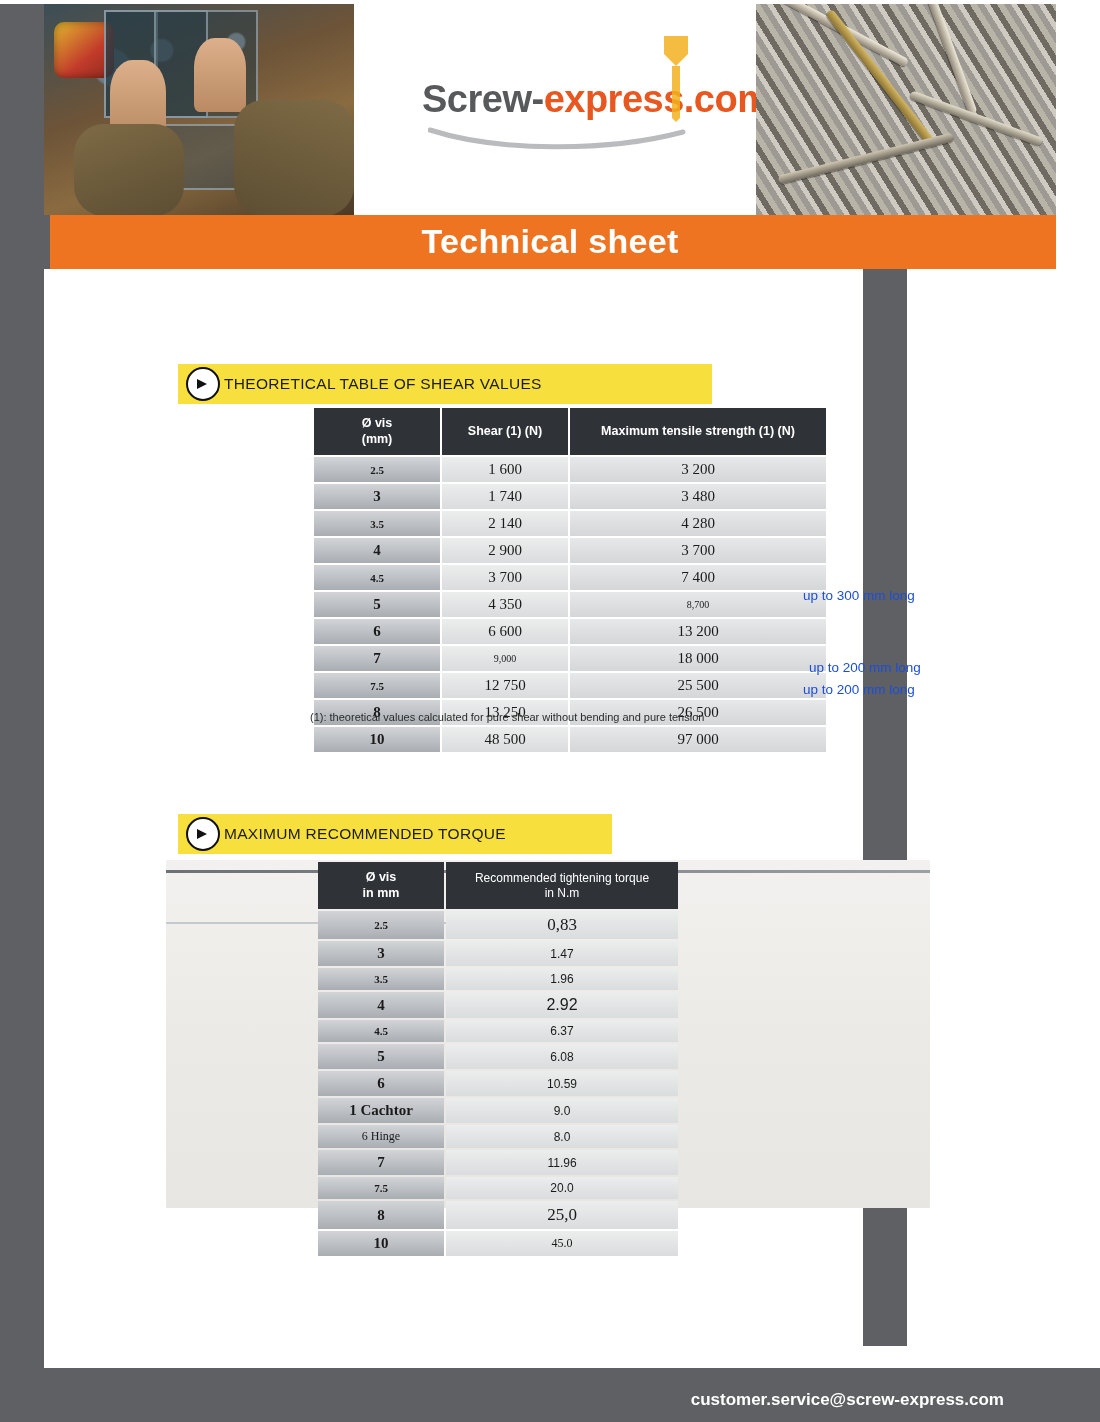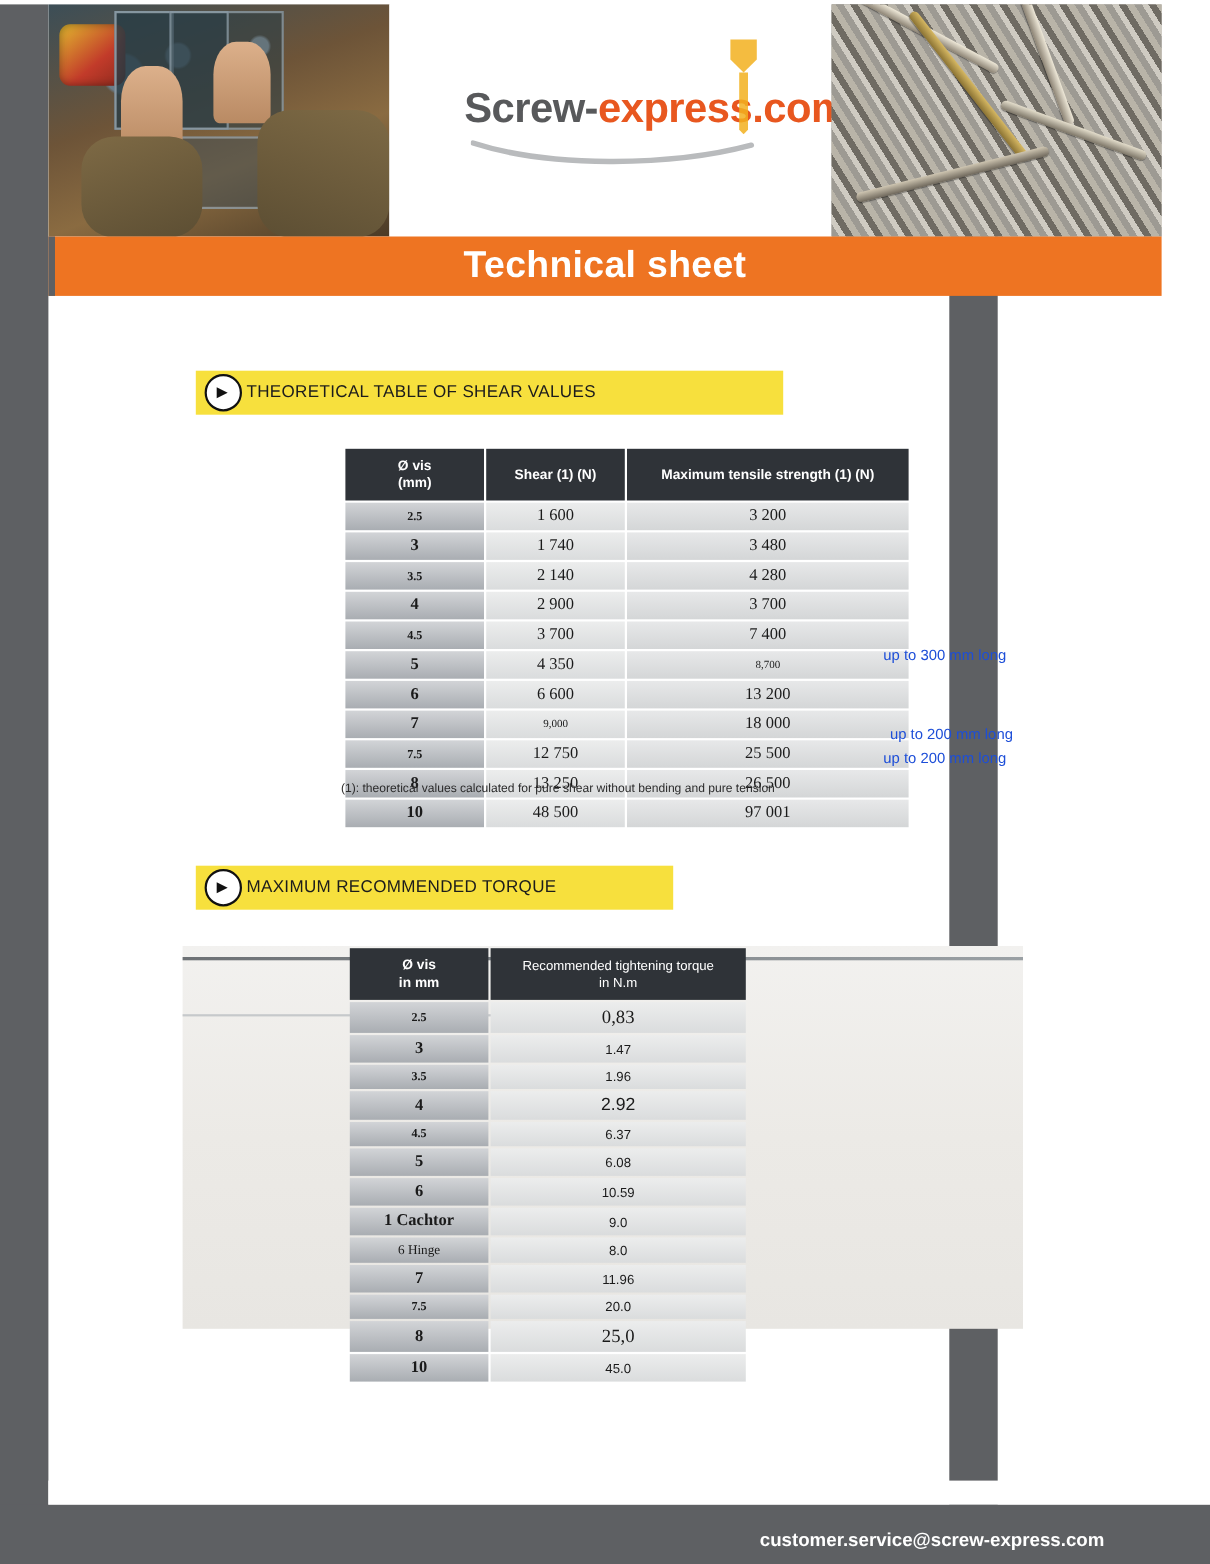--- a/index.html
+++ b/index.html
@@ -142,20 +142,21 @@
 
   
   .section-title {
     position: absolute;
     height: 40px;
     background: #f7e03d;
     display: flex;
     align-items: center;
     padding-left: 46px;
     box-sizing: border-box;
+    margin-top: 27px;
   }
   .section-title .label {
     font-size: 15.5px;
     color: #1c1c1c;
     letter-spacing: 0.3px;
     white-space: nowrap;
   }
   .bullet-icon {
     position: absolute;
     left: 8px;
@@ -367,21 +368,21 @@
           <td class="col-val2" style="font-size:15px;">25 500</td>
         </tr>
         <tr>
           <td class="col-dia" style="font-size:15px;">8</td>
           <td class="col-val" style="font-size:15px;">13 250</td>
           <td class="col-val2" style="font-size:15px;">26 500</td>
         </tr>
         <tr>
           <td class="col-dia" style="font-size:15px;">10</td>
           <td class="col-val" style="font-size:15px;">48 500</td>
-          <td class="col-val2" style="font-size:15px;">97 001</td>
+          <td class="col-val2" style="font-size:15px;">97 000</td>
         </tr>
       </tbody>
     </table>
   </div>
 
   <div class="side-note" style="left:803px; top:584px;">up to 300 mm long</div>
   <div class="side-note" style="left:809px; top:656px;">up to 200 mm long</div>
   <div class="side-note" style="left:803px; top:678px;">up to 200 mm long</div>
 
   <div class="note" style="left:310px; top:706px; width:520px;">
@@ -459,21 +460,21 @@
         <tr>
           <td class="col-dia" style="font-size:11px;">7.5</td>
           <td class="col-val" style="font-size:12px; font-family:'Liberation Sans',sans-serif;">20.0</td>
         </tr>
         <tr>
           <td class="col-dia" style="font-size:15px;">8</td>
           <td class="col-val" style="font-size:17px;">25,0</td>
         </tr>
         <tr>
           <td class="col-dia" style="font-size:15px;">10</td>
-          <td class="col-val" style="font-size:12px; font-family:Liberation Sans, sans-serif;margin-top:24px;">45.0</td>
+          <td class="col-val" style="font-size:12px; font-family:Liberation Serif, serif;margin-top:24px;">45.0</td>
         </tr>
       </tbody>
     </table>
   </div>
 
   <div class="footer-white"></div>
   <div class="footer">
     <div class="footer-mail">customer.service@screw-express.com</div>
   </div>
 

